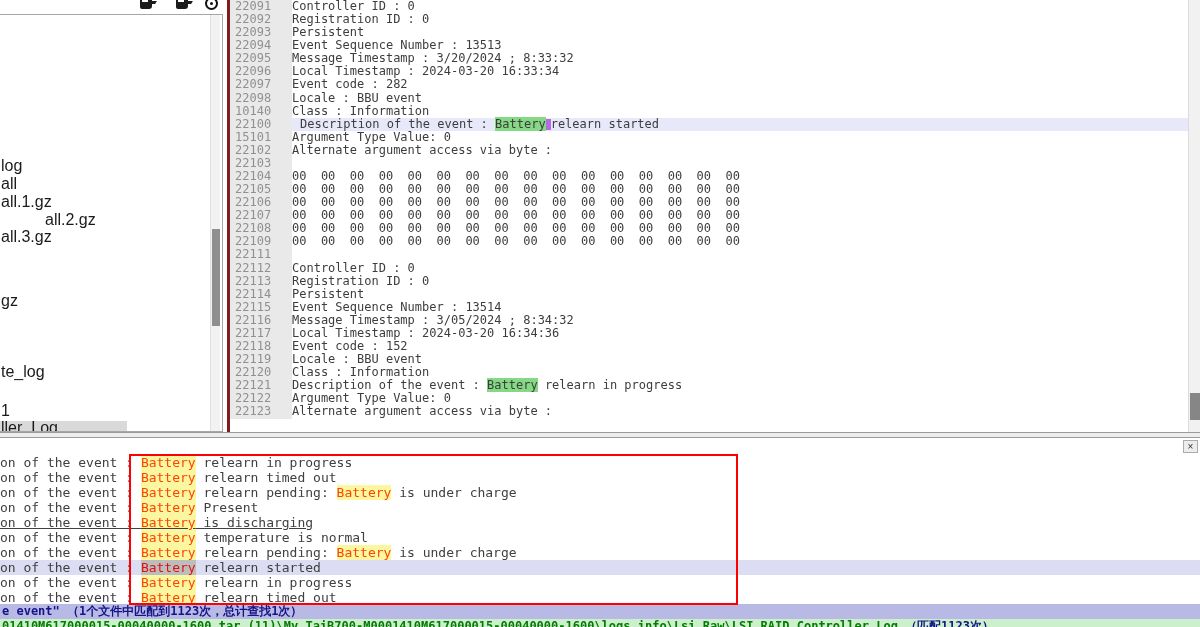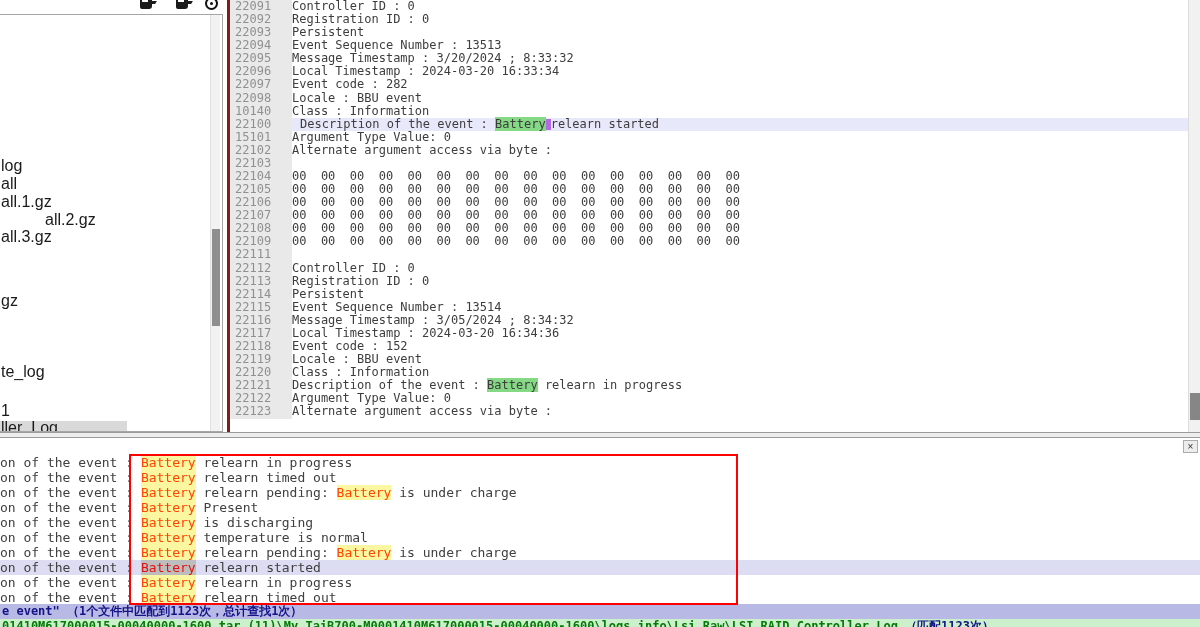--- a/index.html
+++ b/index.html
@@ -241,21 +241,21 @@
 
   <div id="splitter"></div>
 
   <div id="search-panel">
     <div id="close-btn">×</div>
     <div>
         <div class="result-row" style="top: 17px;"><span>on of the event : </span><span class="seg-match">Battery</span><span> relearn in progress</span></div>
         <div class="result-row" style="top: 32px;"><span>on of the event : </span><span class="seg-match">Battery</span><span> relearn timed out</span></div>
         <div class="result-row" style="top: 47px;"><span>on of the event : </span><span class="seg-match">Battery</span><span> relearn pending: </span><span class="seg-match">Battery</span><span> is under charge</span></div>
         <div class="result-row" style="top: 62px;"><span>on of the event : </span><span class="seg-match">Battery</span><span> Present</span></div>
-        <div class="result-row" style="top: 77px;"><span>on of the event : </span><span class="seg-match">Battery</span><span> is discharging</span></div>
+        <div class="result-row" style="top: 77px; text-decoration: underline;"><span>on of the event : </span><span class="seg-match">Battery</span><span> is discharging</span></div>
         <div class="result-row" style="top: 92px;"><span>on of the event : </span><span class="seg-match">Battery</span><span> temperature is normal</span></div>
         <div class="result-row" style="top: 107px;"><span>on of the event : </span><span class="seg-match">Battery</span><span> relearn pending: </span><span class="seg-match">Battery</span><span> is under charge</span></div>
         <div class="result-row selected" style="top: 122px;"><span>on of the event : </span><span class="seg-current">Battery</span><span> relearn started</span></div>
         <div class="result-row" style="top: 137px;"><span>on of the event : </span><span class="seg-match">Battery</span><span> relearn in progress</span></div>
         <div class="result-row" style="top: 152px;"><span>on of the event : </span><span class="seg-match">Battery</span><span> relearn timed out</span></div>
       </div>
   </div>
 
   <div id="summary-line">e event" （1个文件中匹配到1123次，总计查找1次）</div>
   <div id="file-line"><span class="path">01410M617000015-00040000-1600.tar (11)\My TaiB700-M0001410M617000015-00040000-1600\logs_info\Lsi_Raw\LSI RAID Controller Log </span><span class="count">（匹配1123次）</span></div>

